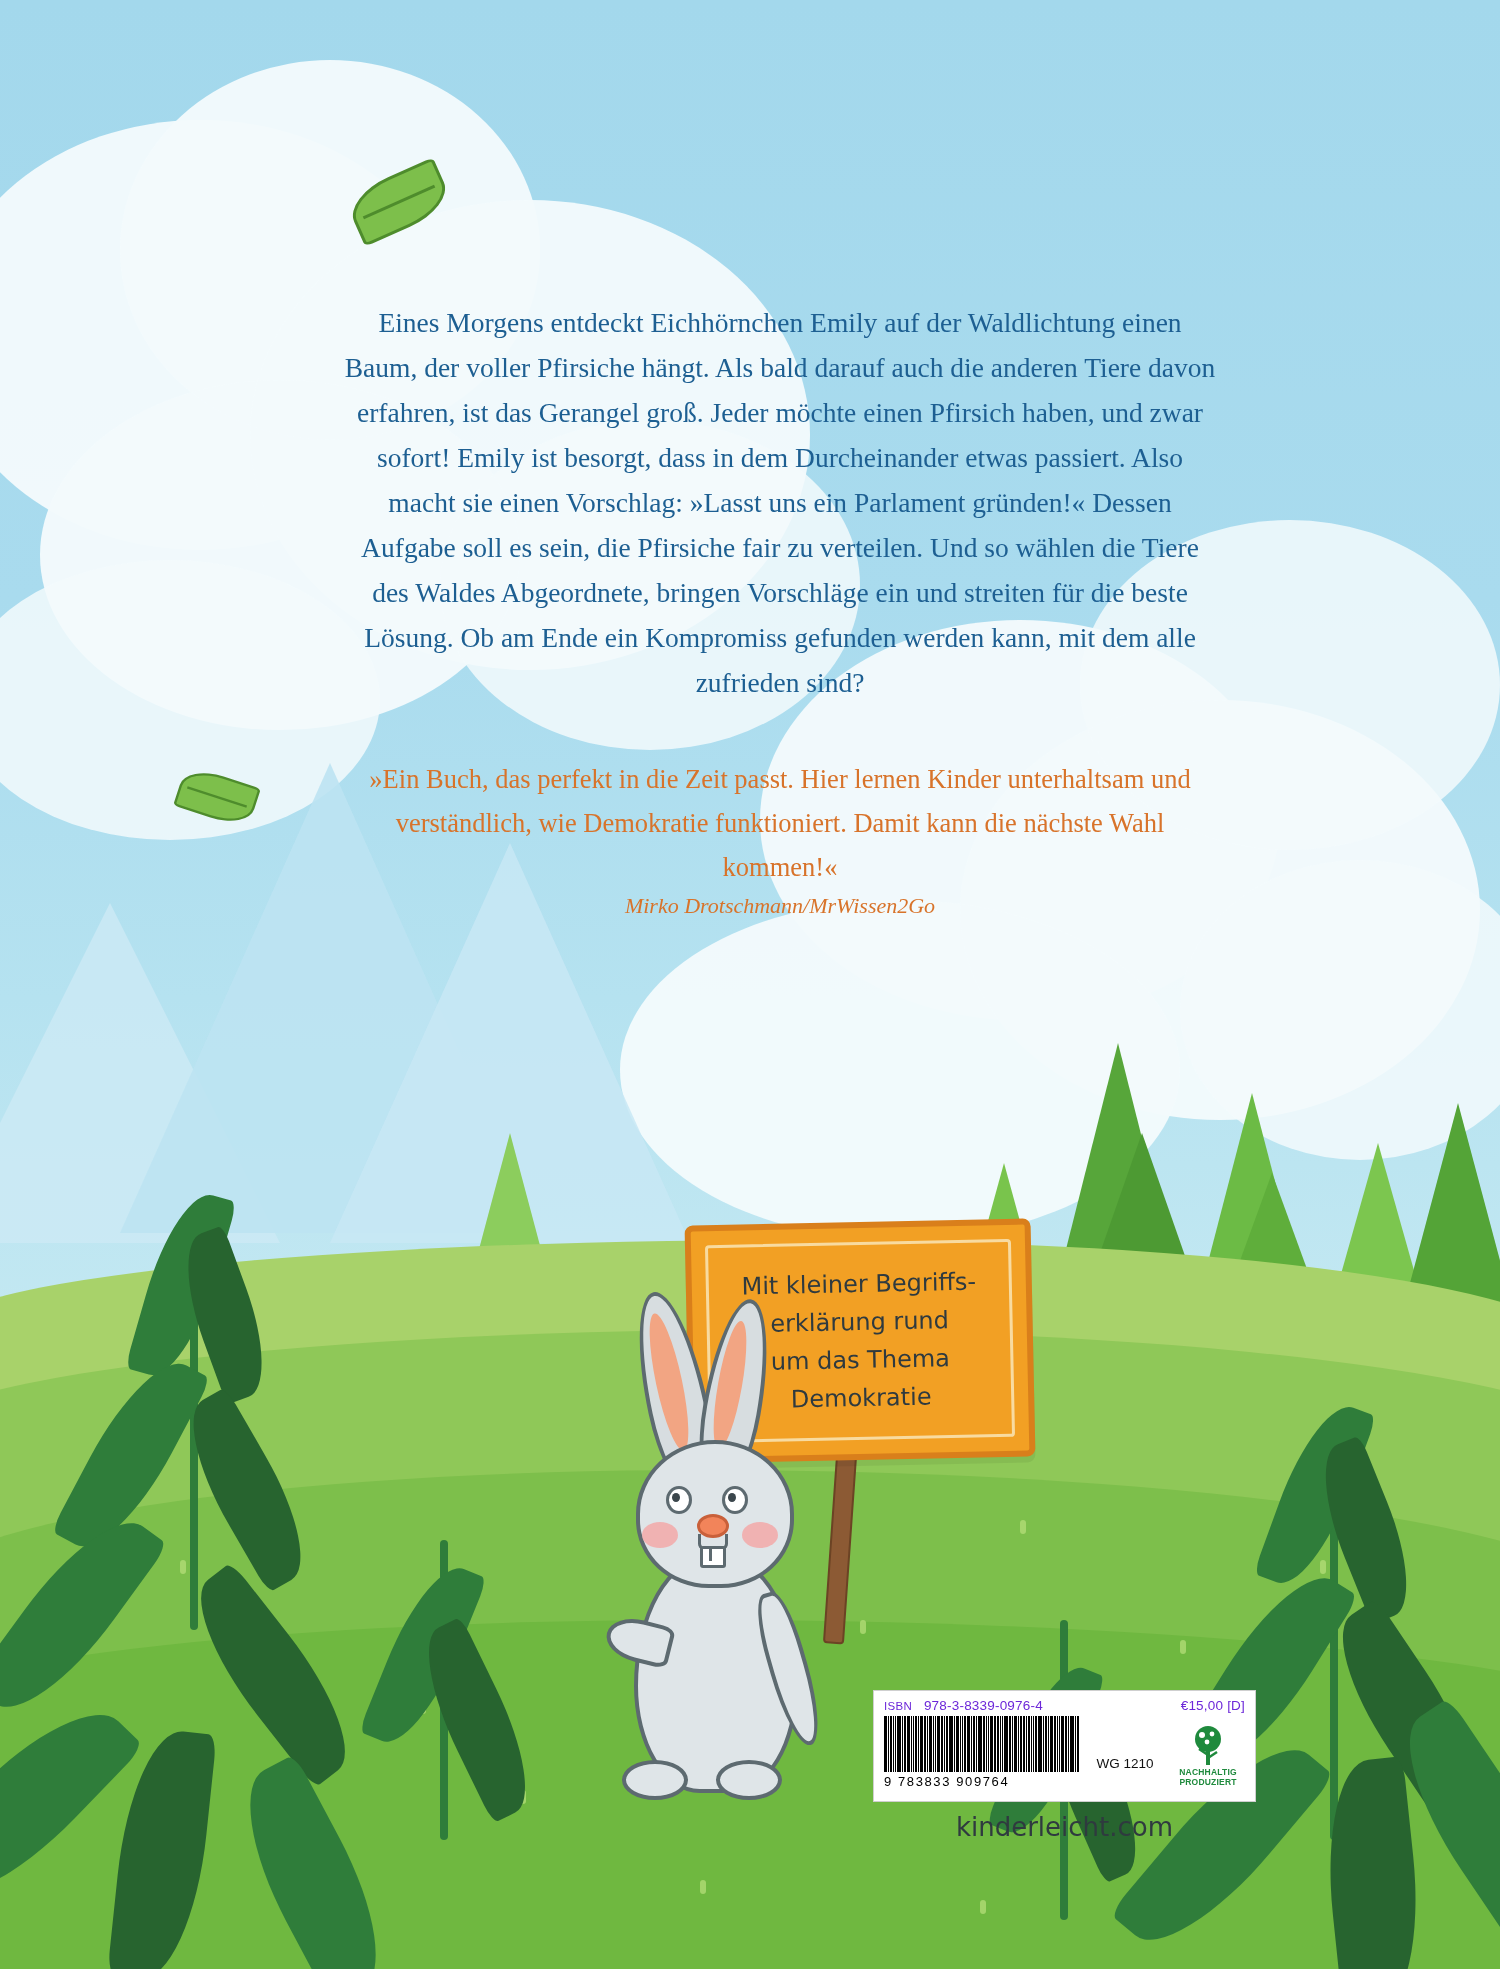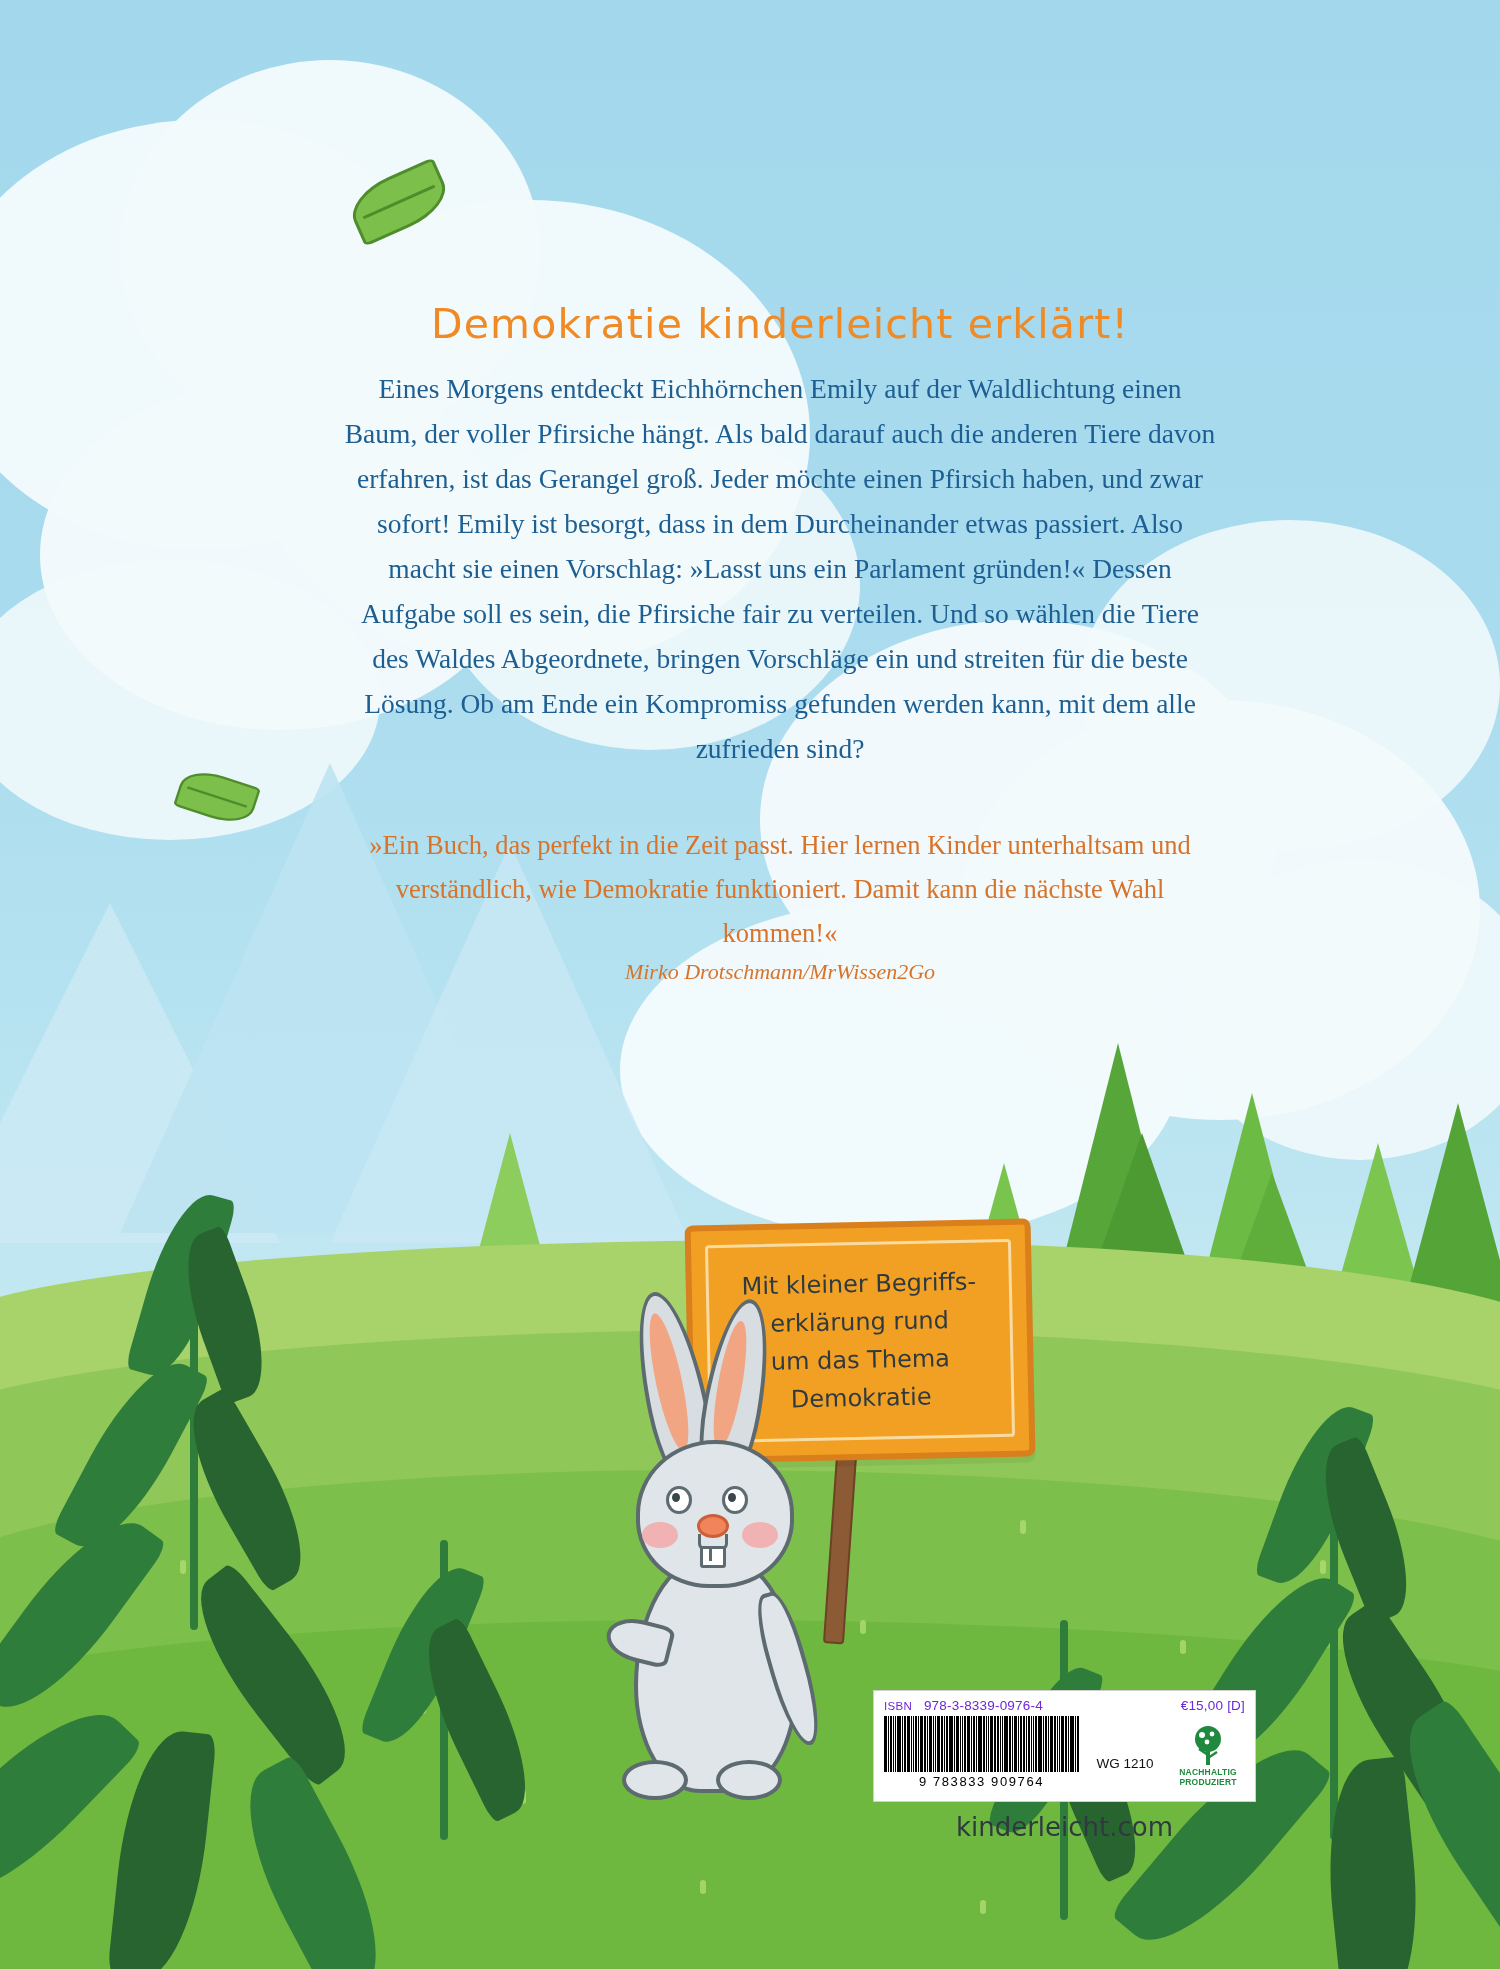--- a/index.html
+++ b/index.html
@@ -351,21 +351,20 @@
     gap: 1px;
     overflow: hidden;
   }
   .barcode i { display: block; background: #000; height: 100%; }
   .barnum {
     font-family: "Liberation Sans", sans-serif;
     font-size: 13px;
     letter-spacing: 1.6px;
     color: #000;
     margin-top: 2px;
-    text-align: center;
   }
   .wg {
     font-size: 13.5px;
     color: #111;
     margin-bottom: 18px;
   }
   .eco {
     width: 74px;
     text-align: center;
     margin-bottom: 2px;
@@ -450,21 +449,20 @@
 </div>
 
 <div class="leaf leaf1">
     <div class="vein"></div>
   </div>
 <div class="leaf leaf2">
     <div class="vein"></div>
   </div>
 
 <div class="textwrap">
-  <h1 class="headline">Demokratie kinderleicht erklärt!</h1>
   <p class="blurb">Eines Morgens entdeckt Eichhörnchen Emily auf der Waldlichtung einen Baum, der voller Pfirsiche hängt. Als bald darauf auch die anderen Tiere davon erfahren, ist das Gerangel groß. Jeder möchte einen Pfirsich haben, und zwar sofort! Emily ist besorgt, dass in dem Durcheinander etwas passiert. Also macht sie einen Vorschlag: »Lasst uns ein Parlament gründen!« Dessen Aufgabe soll es sein, die Pfirsiche fair zu verteilen. Und so wählen die Tiere des Waldes Abgeordnete, bringen Vorschläge ein und streiten für die beste Lösung. Ob am Ende ein Kompromiss gefunden werden kann, mit dem alle zufrieden sind?</p>
 
   <p class="quote quote-1">»Ein Buch, das perfekt in die Zeit passt. Hier lernen Kinder unterhaltsam und verständlich, wie Demokratie funktioniert. Damit kann die nächste Wahl kommen!«</p>
   <div class="attrib">Mirko Drotschmann/MrWissen2Go</div>
 
 </div>
 
 <div class="sign-pole"></div>
 <div class="sign">
   <div class="sign-inner">

